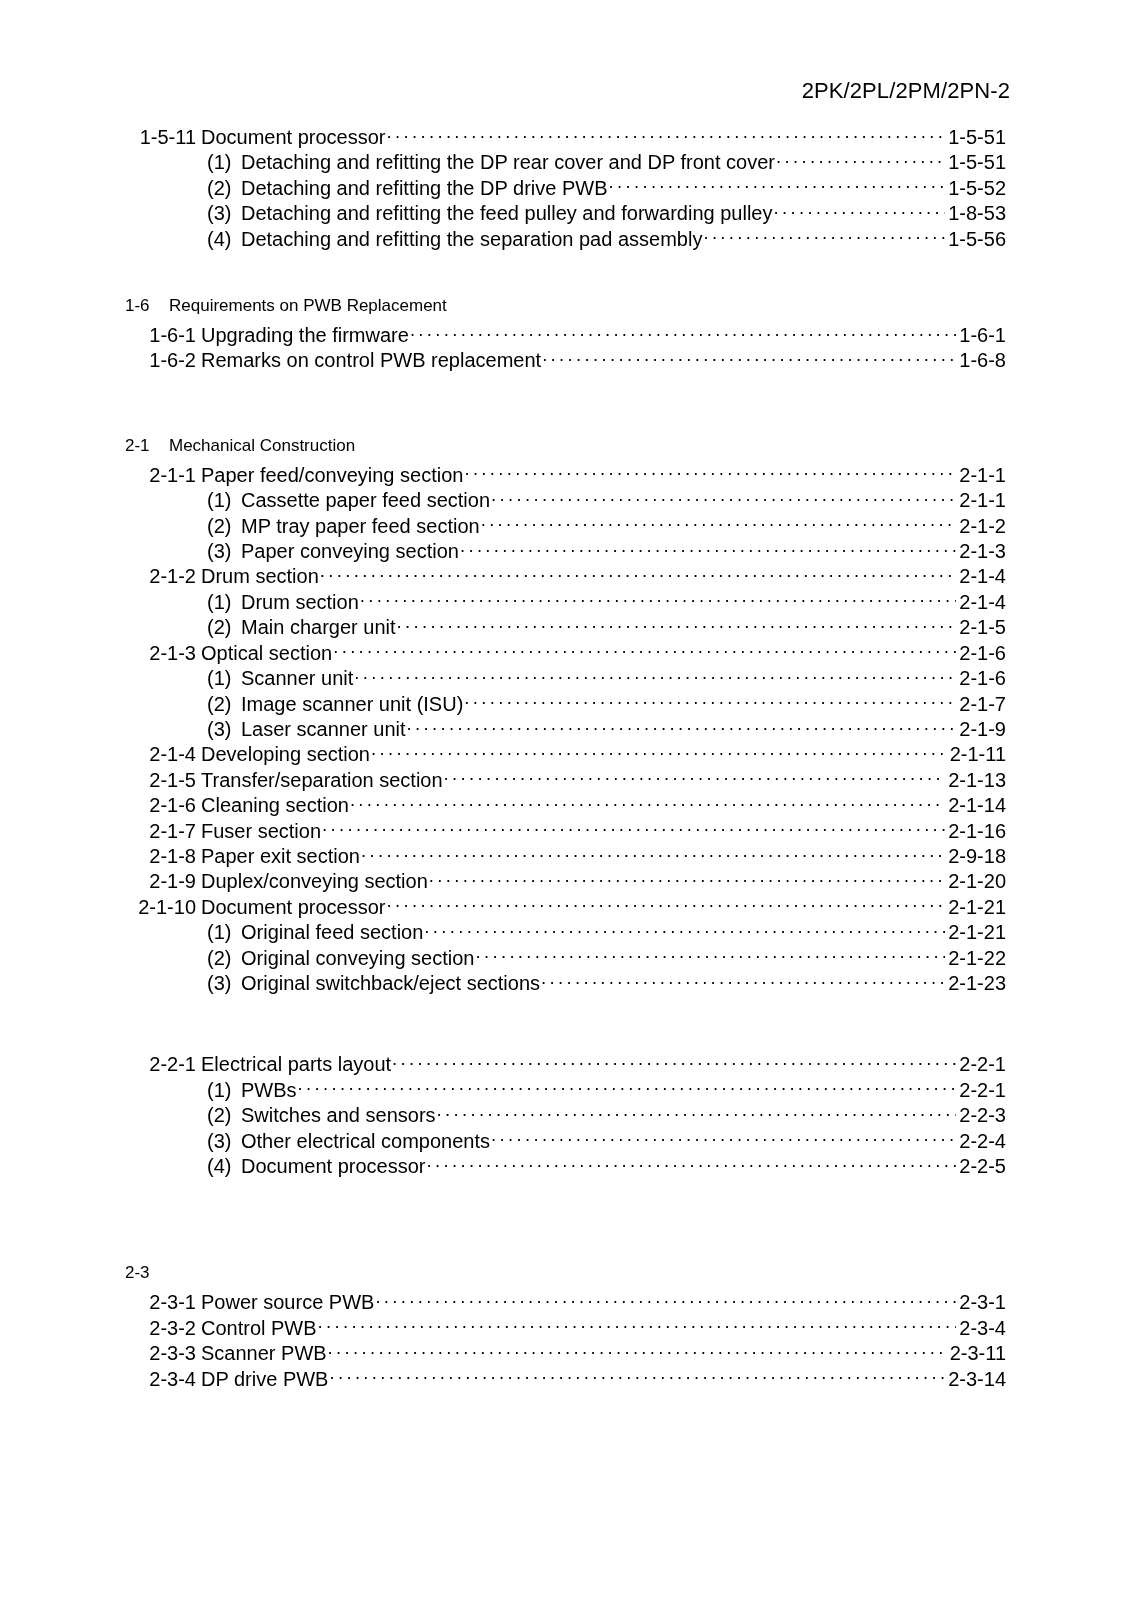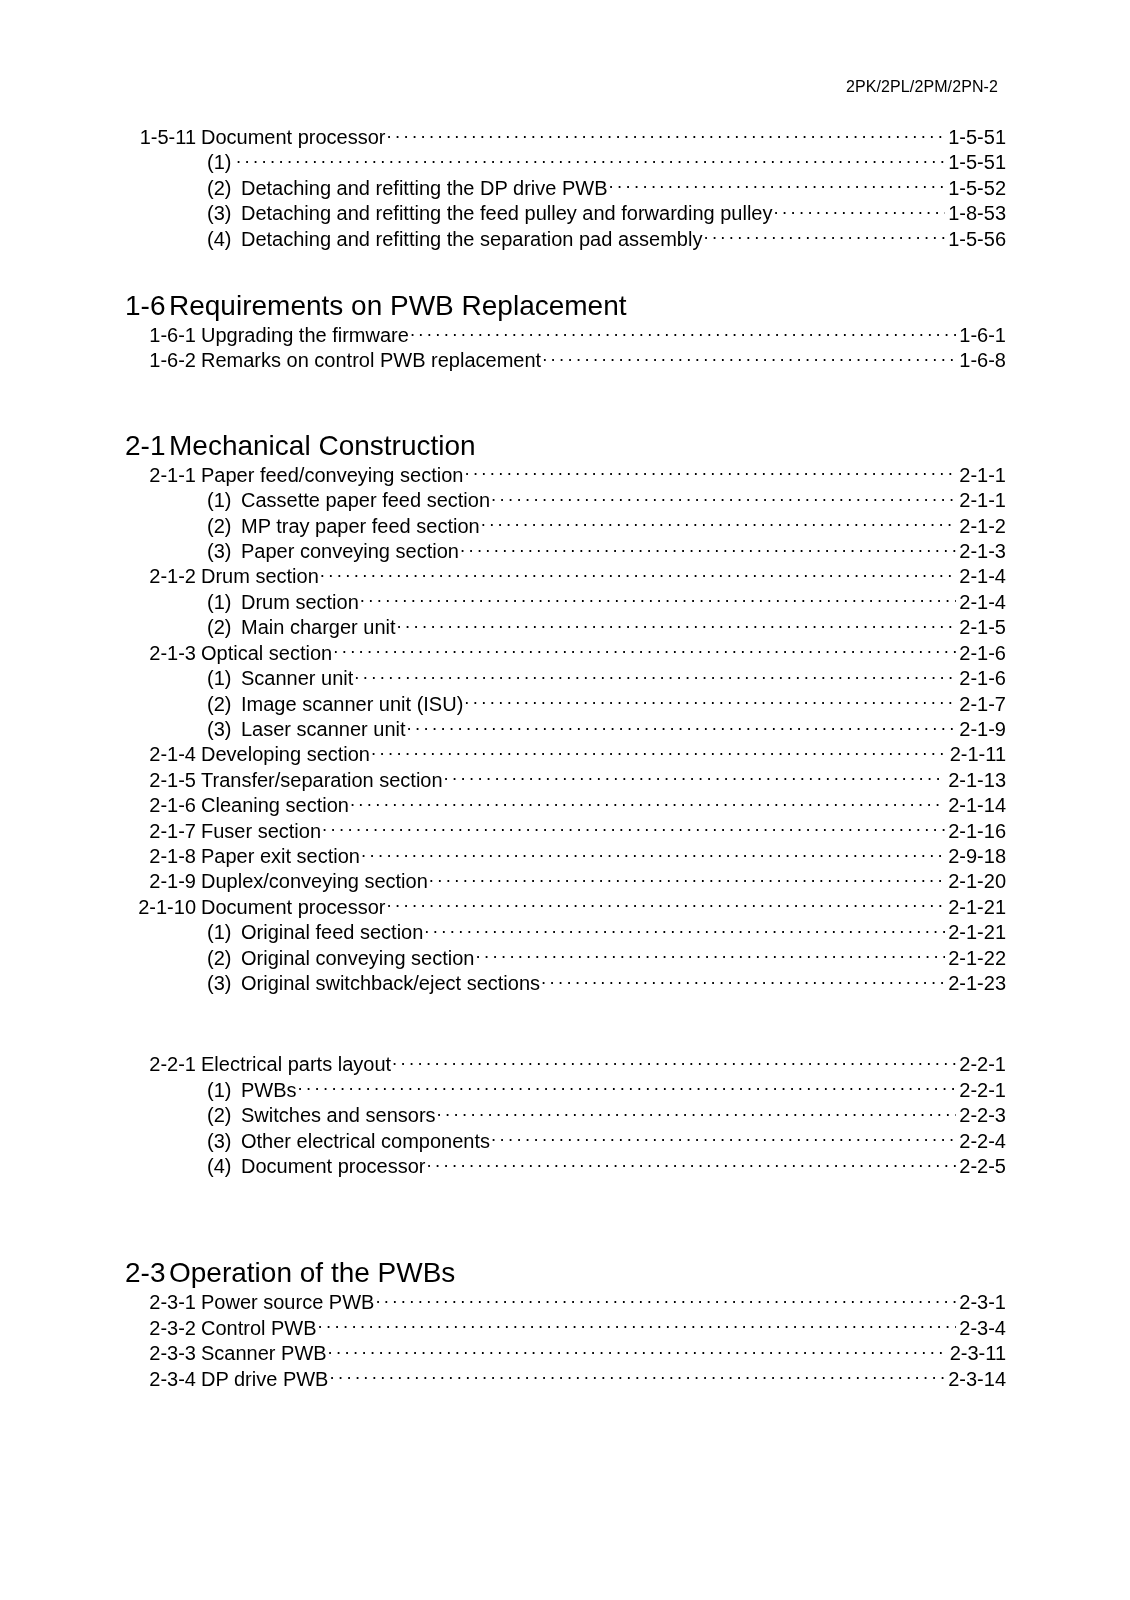--- a/index.html
+++ b/index.html
@@ -19,22 +19,22 @@
     height: 1600px;
     background: #ffffff;
     overflow: hidden;
     box-sizing: border-box;
   }
 
   
   .doc-header {
     position: absolute;
     top: 78px;
-    right: 132px;
-    font-size: 16px;
+    right: 120px;
+    font-size: 22px;
     letter-spacing: 0.1px;
     white-space: nowrap;
   }
 
   
   .toc {
     position: absolute;
     top: 124px;
     left: 0;
     right: 0;
@@ -47,21 +47,21 @@
   
   .gap-sect   { height: 38px; }
   .gap-big    { height: 56px; }
   .gap-huge   { height: 78px; }
 
   
   .sect-head {
     display: flex;
     align-items: baseline;
     padding-left: 125px;
-    font-size: 28px;
+    font-size: 17px;
     line-height: 33px;
     white-space: nowrap;
   }
   .sect-head .sect-num {
     display: inline-block;
     min-width: 44px;
   }
   .sect-head .sect-title {
     display: inline-block;
   }
@@ -138,20 +138,21 @@
   <div class="toc" id="toc-root">
       <div class="block">
         <div class="row lvl2">
           <span class="num">1-5-11</span>
           <span class="label">Document processor</span>
           <span class="leader"></span>
           <span class="pageno">1-5-51</span>
         </div>
         <div class="row lvl3">
           <span class="num">(1)</span>
+          <span class="label">Detaching and refitting the DP rear cover and DP front cover</span>
           <span class="leader"></span>
           <span class="pageno">1-5-51</span>
         </div>
         <div class="row lvl3">
           <span class="num">(2)</span>
           <span class="label">Detaching and refitting the DP drive PWB</span>
           <span class="leader"></span>
           <span class="pageno">1-5-52</span>
         </div>
         <div class="row lvl3">
@@ -349,21 +350,20 @@
           <span class="num">(4)</span>
           <span class="label">Document processor</span>
           <span class="leader"></span>
           <span class="pageno">2-2-5</span>
         </div>
       </div>
       <div class="gap-huge"></div>
       <div class="block">
         <div class="sect-head">
           <span class="sect-num">2-3</span>
-          <span class="sect-title">Operation of the PWBs</span>
         </div>
         <div class="row lvl2">
           <span class="num">2-3-1</span>
           <span class="label">Power source PWB</span>
           <span class="leader"></span>
           <span class="pageno">2-3-1</span>
         </div>
         <div class="row lvl2">
           <span class="num">2-3-2</span>
           <span class="label">Control PWB</span>

